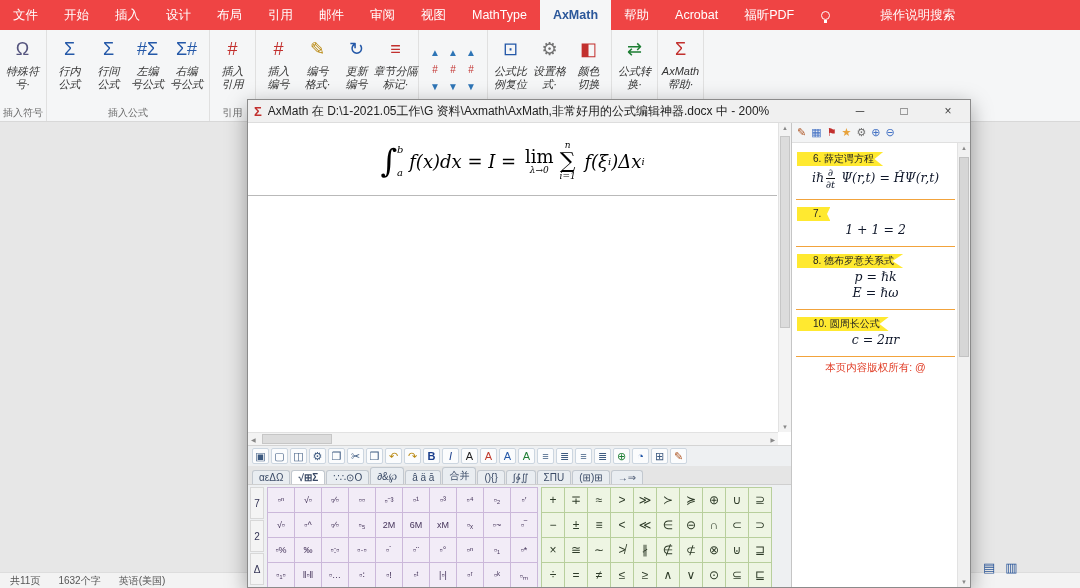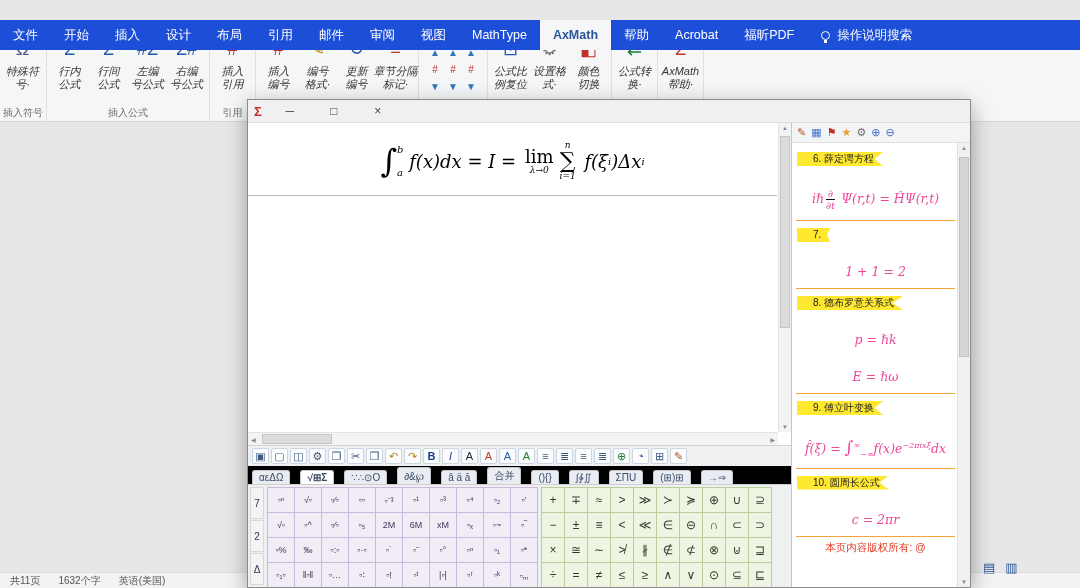--- a/index.html
+++ b/index.html
@@ -1,25 +1,25 @@
 <!DOCTYPE html>
 <html><head>
 <meta charset="utf-8">
 <style>
   * { margin:0; padding:0; box-sizing:border-box; }
   html,body { width:1080px; height:588px; overflow:hidden; }
   body { font-family:"Liberation Sans", sans-serif; background:#e7e7e7; position:relative; }
   span { white-space:pre; }
 
   
-  .titlebar { position:absolute; top:0; left:0; right:0; height:30px; background:#1d4ed8; display:flex; align-items:stretch; color:#fff; z-index:2;margin-top:20px; }
+  .titlebar { position:absolute; top:0; left:0; right:0; height:30px; background:#ef4444; display:flex; align-items:stretch; color:#fff; z-index:2; }
   .rtabs { display:flex; align-items:stretch; }
   .rtabs .tab { padding:0 13px; font-size:12.5px; display:flex; align-items:center; cursor:default; }
   .rtabs div:nth-of-type(11) { background:#f5f6f7; color:#2b579a; font-weight:bold; }
-  .search { display:flex; align-items:center; margin-left:14px; font-size:12.5px; }
+  .search { display:flex; align-items:center; margin-left:14px; font-size:12.5px;gap:43px; }
   .bulb { width:9px; height:9px; border:1.5px solid #fff; border-radius:50%; position:relative; margin-right:7px; }
   .bulb:after { content:''; position:absolute; top:8px; left:1.5px; width:3px; height:3px; background:#fff; }
 
   
   .ribbon { position:absolute; top:30px; left:0; right:0; height:92px; background:#f5f6f7; border-bottom:1px solid #d8d8d8; display:flex; z-index:1; }
   .rgroup { display:flex; flex-direction:column; border-right:1px solid #e0e0e0; padding:3px 3px 0; }
   .rbtns { flex:1; display:flex; align-items:flex-start; }
   .rgl { height:16px; font-size:10px; color:#6b6b6b; text-align:center; line-height:16px; }
   .rbtn { width:39px; display:flex; flex-direction:column; align-items:center; cursor:default; }
   .ric { height:32px; display:flex; align-items:center; justify-content:center; font-size:18px; }
@@ -56,41 +56,41 @@
   .hthumb { position:absolute; top:1px; bottom:1px; left:14px; width:70px; background:#dcdcdc; border:1px solid #c6c6c6; }
   .sarr { position:absolute; font-size:6px; color:#888; }
   .sarr.up{ top:2px; left:3px; } .sarr.dn{ bottom:2px; left:3px; }
   .sarr.lf{ left:3px; top:3px; } .sarr.rt{ right:3px; top:3px; }
 
   
   .etoolbar { height:21px; background:#eef0f2; border-top:1px solid #d4d4d4; display:flex; align-items:center; gap:2px; padding:0 4px; }
   .etb { min-width:17px; height:16px; display:flex; align-items:center; justify-content:center; font-size:11px; color:#3d5a80; background:#fbfcfd; border:1px solid #ccd6e0; border-radius:2px; cursor:default; }
 
   
-  .ptabs { height:18px; background:#000000; display:flex; align-items:flex-end; padding-left:4px; gap:10px; }
+  .ptabs { height:18px; background:#e5e5e5; display:flex; align-items:flex-end; padding-left:4px; gap:1px; }
   .ptab { padding:1px 6px; font-size:10px; color:#3a4a66; background:#e9edf1; border:1px solid #c2c8cf; border-bottom:none; border-radius:3px 3px 0 0; cursor:default; }
   .ptabs div:nth-of-type(2) { background:#fff; font-weight:bold; }
 
   
   .palette { flex:0 0 103px; background:#eef0f2; border-top:1px solid #cfcfcf; display:flex; gap:3px; padding:2px; overflow:hidden; }
   .recent { width:14px; display:flex; flex-direction:column; gap:1px; }
   .recent span { flex:1; background:#f4f4f4; border:1px solid #d8d8d8; font-size:10px; color:#335; display:flex; align-items:center; justify-content:center; }
   .tplgrid { display:grid; grid-template-columns:repeat(10,26px); grid-auto-rows:24px; gap:1px; background:#cbb8da; border:1px solid #cbb8da; align-self:flex-start; }
   .tpl { background:#f2ecf7; font-size:9px; color:#44335a; display:flex; align-items:center; justify-content:center; cursor:default; }
   .opgrid { display:grid; grid-template-columns:repeat(10,22px); grid-auto-rows:24px; gap:1px; background:#b8cf9c; border:1px solid #b8cf9c; align-self:flex-start; }
   .op { background:#eef5e3; font-size:12px; color:#2e3b28; display:flex; align-items:center; justify-content:center; cursor:default; }
 
   
   .axside { flex:1; border-left:1px solid #c5c5c5; display:flex; flex-direction:column; background:#fff; min-width:0; }
   .ptb { height:20px; background:#f3f4f5; border-bottom:1px solid #e0e0e0; display:flex; align-items:center; gap:5px; padding:0 5px; }
   .ptb span { font-size:11px; cursor:default; }
   .plist { flex:1; position:relative; padding:2px 15px 2px 4px; overflow:hidden; }
   .lib-item { border-bottom:1px solid #f2a33c; padding:3px 1px 9px; cursor:default; }
   .tag { display:inline-block; background:#ffe930; color:#222; font-size:10px; line-height:14px; padding:0 9px 0 16px; clip-path:polygon(0 0,100% 0,90% 50%,100% 100%,0 100%); white-space:nowrap; }
-  .pf { font-family:"DejaVu Serif", serif; font-style:italic; font-size:12.5px; color:#ec4899; text-align:center; margin-top:22px; }
+  .pf { font-family:"DejaVu Serif", serif; font-style:italic; font-size:12.5px; color:#0f172a; text-align:center; margin-top:1px; }
   .pf sup,.pf sub { font-size:8px; }
   .frac { display:inline-flex; flex-direction:column; align-items:center; vertical-align:middle; font-size:10px; line-height:1.1; margin:0 2px; }
   .fr-n { border-bottom:1px solid #111; padding:0 2px; }
   .s-int { font-size:17px; font-style:normal; }
   .pfooter { text-align:center; color:#e03b24; font-size:10.5px; margin-top:4px; }
   .pscroll { position:absolute; top:0; right:0; bottom:0; width:13px; background:#f1f1f1; border-left:1px solid #e2e2e2; }
   .pthumb { position:absolute; left:1px; right:1px; top:14px; height:200px; background:#d6d6d6; border:1px solid #c2c2c2; }
 </style>
 </head>
 <body>
@@ -263,20 +263,21 @@
 </div>
 <div class="corner">
 
 <span>▤</span>
     <span>▥</span>
   </div>
 
 <div class="axwin">
   <div class="axtitle">
     <span class="axicon">Σ</span>
+    <span class="axtitletext">AxMath 在 D:\1-2021.05工作\G 资料\Axmath\AxMath,非常好用的公式编辑神器.docx 中 - 200%</span>
     <span class="wctl">─</span>
     <span class="wctl">□</span>
     <span class="wctl">×</span>
   </div>
   <div class="axbody">
     <div class="axmain">
 
       <div class="canvas">
         <div class="formula">
           <span class="big-int">∫</span>
@@ -461,26 +462,20 @@
         <div class="lib-item">
           <span class="tag">7.</span>
           <div class="pf">1 + 1 = 2</div>
         </div>
         <div class="lib-item">
           <span class="tag">8. 德布罗意关系式</span>
           <div class="pf">p = ℏk</div>
           <div class="pf">E = ℏω</div>
         </div>
         <div class="lib-item">
-          <span class="tag">9. 傅立叶变换</span>
-          <div class="pf">
-            <span>f̂(ξ) = </span><span class="s-int">∫</span><sup>∞</sup><sub>−∞</sub><span>f(x)e</span><sup>−2πixξ</sup><span>dx</span>
-          </div>
-        </div>
-        <div class="lib-item">
           <span class="tag">10. 圆周长公式</span>
           <div class="pf">c = 2πr</div>
         </div>
         <div class="pfooter">本页内容版权所有: @</div>
         <div class="pscroll">
           <span class="sarr up">▲</span>
           <div class="pthumb"></div>
           <span class="sarr dn">▼</span>
         </div>
       </div>

